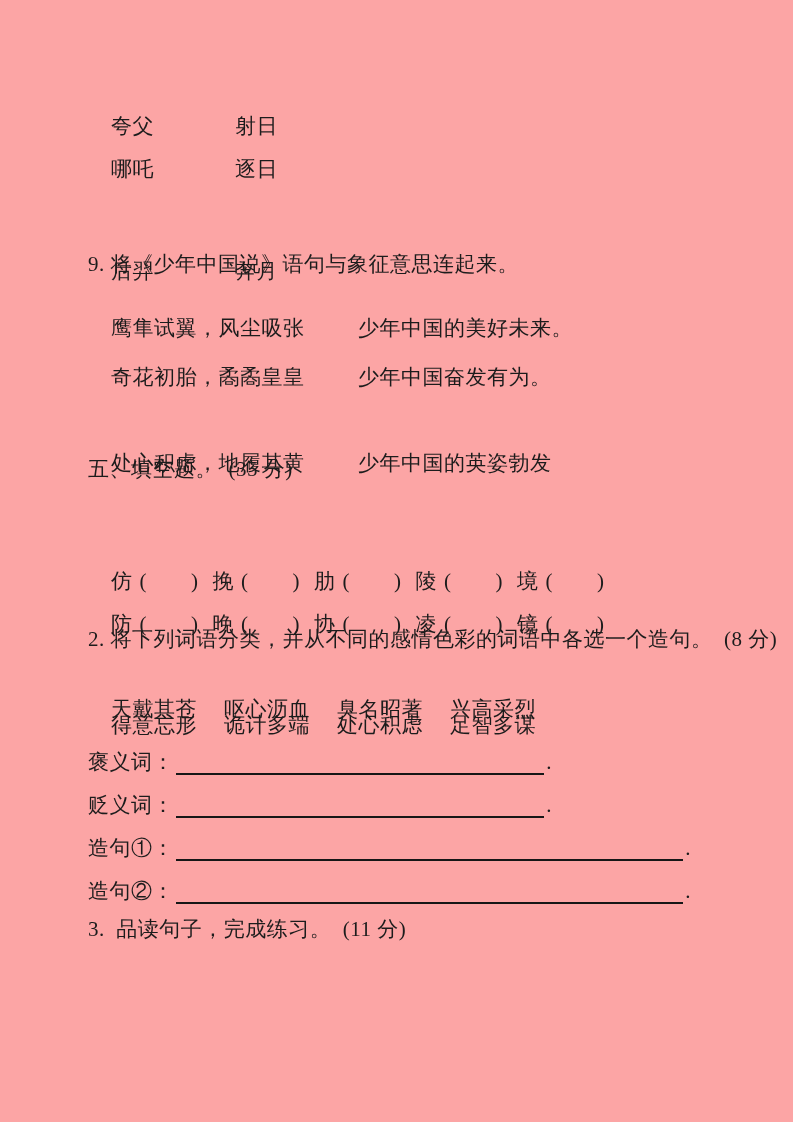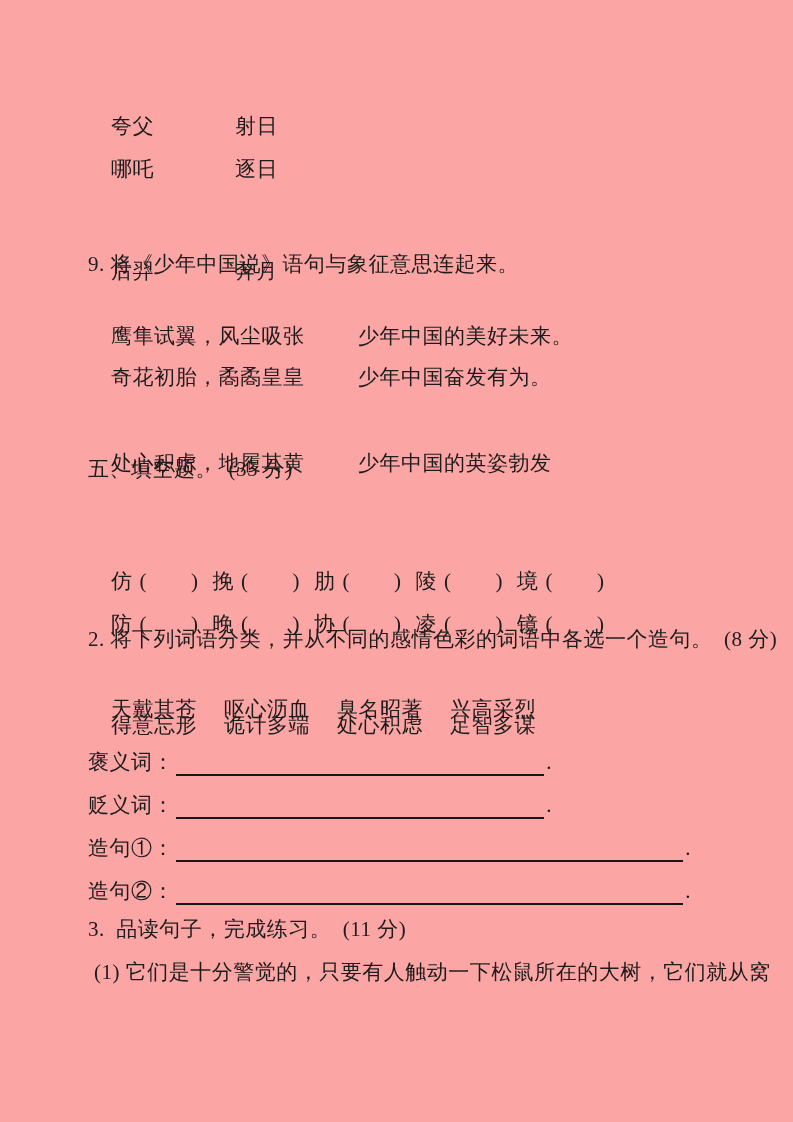--- a/index.html
+++ b/index.html
@@ -28,21 +28,21 @@
   .m1-left { display: inline-block; width: 124px; }
   
   .m2-left { display: inline-block; width: 247px; }
   
   .fgroup { margin-right: 14px; }
   .fgroup .po { margin-left: 7px; }
   .fgroup .fgap { display: inline-block; width: 44px; }
   
   .wword { margin-right: 27px; }
   
-  .blank { display: flex; align-items: flex-end; }
+  .blank { display: flex; align-items: flex-start; }
   .blank.short { width: 464px; }
   .blank.long  { width: 603px; }
   .blank .rule {
     flex: 1 1 auto;
     border-bottom: 2px solid #161616;
     height: 24px;
     margin-left: 2px;
   }
   .blank .bperiod { margin-left: 2px; }
 </style>
@@ -56,21 +56,21 @@
   </div>
   <div class="line" style="top:129px">
     <span class="m1-left">哪吒</span><span>逐日</span>
   </div>
   <div class="line" style="top:231px">
     <span class="m1-left">后羿</span><span>奔月</span>
   </div>
 
   <div class="line" style="top:251px">9. 将《少年中国说》语句与象征意思连起来。</div>
 
-  <div class="line" style="top:296px">
+  <div class="line" style="top:288px">
     <span class="m2-left">鹰隼试翼，风尘吸张</span><span>少年中国的美好未来。</span>
   </div>
   <div class="line" style="top:337px">
     <span class="m2-left">奇花初胎，矞矞皇皇</span><span>少年中国奋发有为。</span>
   </div>
   <div class="line" style="top:423px">
     <span class="m2-left">处心积虑，地履其黄</span><span>少年中国的英姿勃发</span>
   </div>
 
   <div class="line" style="top:456px">五、填空题。  (35 分)</div>
@@ -100,15 +100,14 @@
     <span>贬义词：</span><span class="rule"></span><span class="bperiod">.</span>
   </div>
   <div class="line blank long" style="top:835px">
     <span>造句①：</span><span class="rule"></span><span class="bperiod">.</span>
   </div>
   <div class="line blank long" style="top:878px">
     <span>造句②：</span><span class="rule"></span><span class="bperiod">.</span>
   </div>
 
   <div class="line" style="top:916px">3.  品读句子，完成练习。  (11 分)</div>
-  <div class="line" style="top:959px; left:94px">(1) 它们是十分警觉的，只要有人触动一下松鼠所在的大树，它们就从窝</div>
 
 </div>
 
 </body></html>

